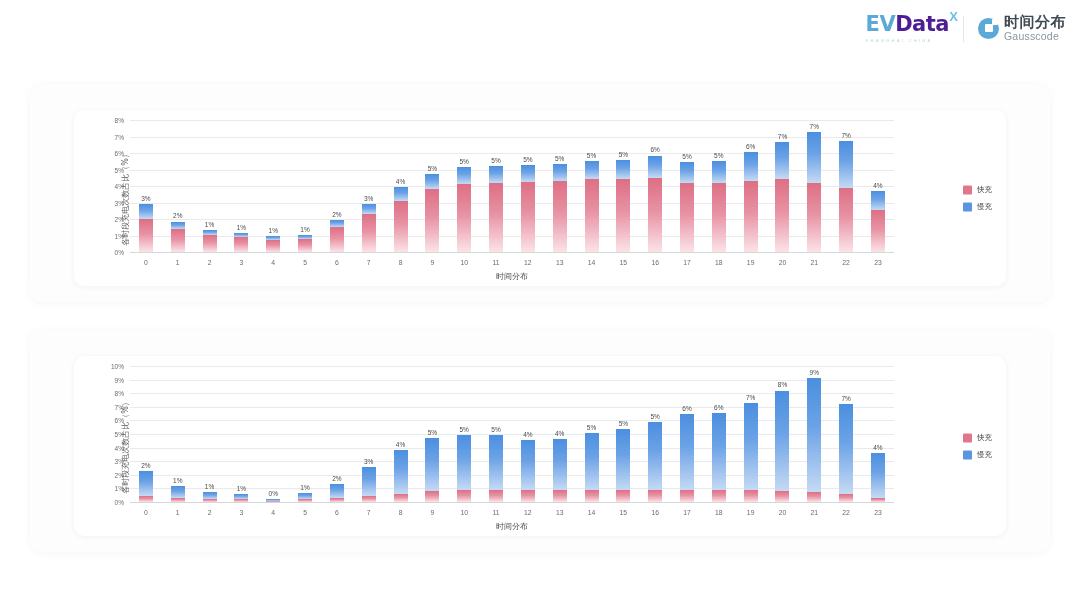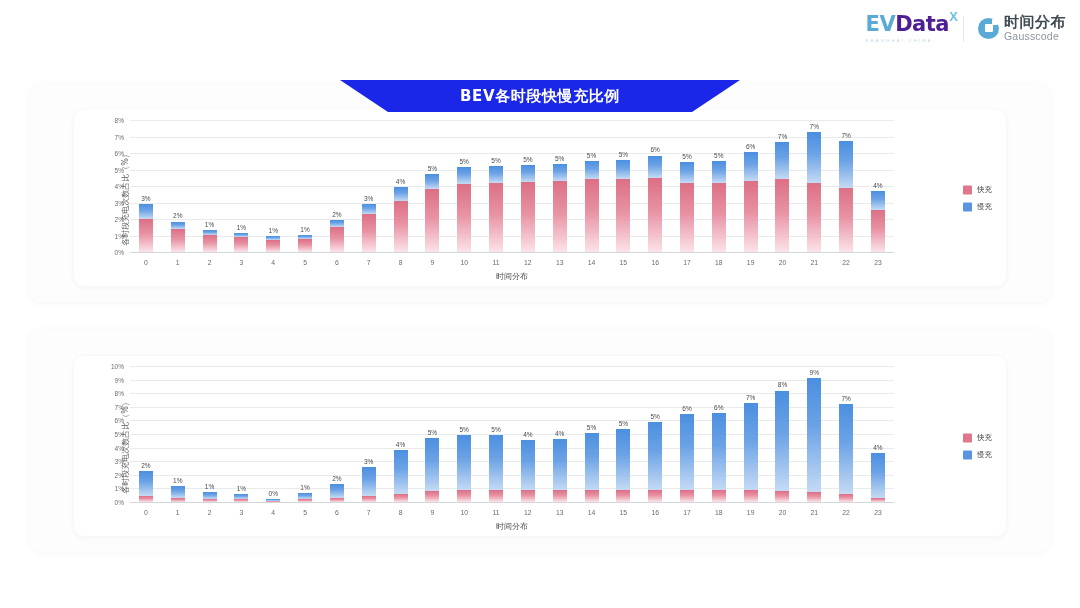--- a/index.html
+++ b/index.html
@@ -397,23 +397,20 @@
               <span class="legend-text">快充</span>
             </div>
             <div class="legend-item">
               <span class="legend-swatch" style="background: rgb(90, 149, 226);"></span>
               <span class="legend-text">慢充</span>
             </div>
           </div>
       </div>
     </div>
   </div>
-  <div class="banner" id="banner-bev">
-    <div class="banner-text">BEV各时段快慢充比例</div>
-  </div>
 
   <div class="panel" id="panel-phev">
     <div class="panel-inner">
       <div class="chart-wrap">
         <div class="ylabel">各时段充电次数占比（%）</div>
         <div class="plot">
           <div class="gridlines">
               <div class="gridline axis" style="top: 100%;"></div>
               <div class="gridline" style="top: 90%;"></div>
               <div class="gridline" style="top: 80%;"></div>

